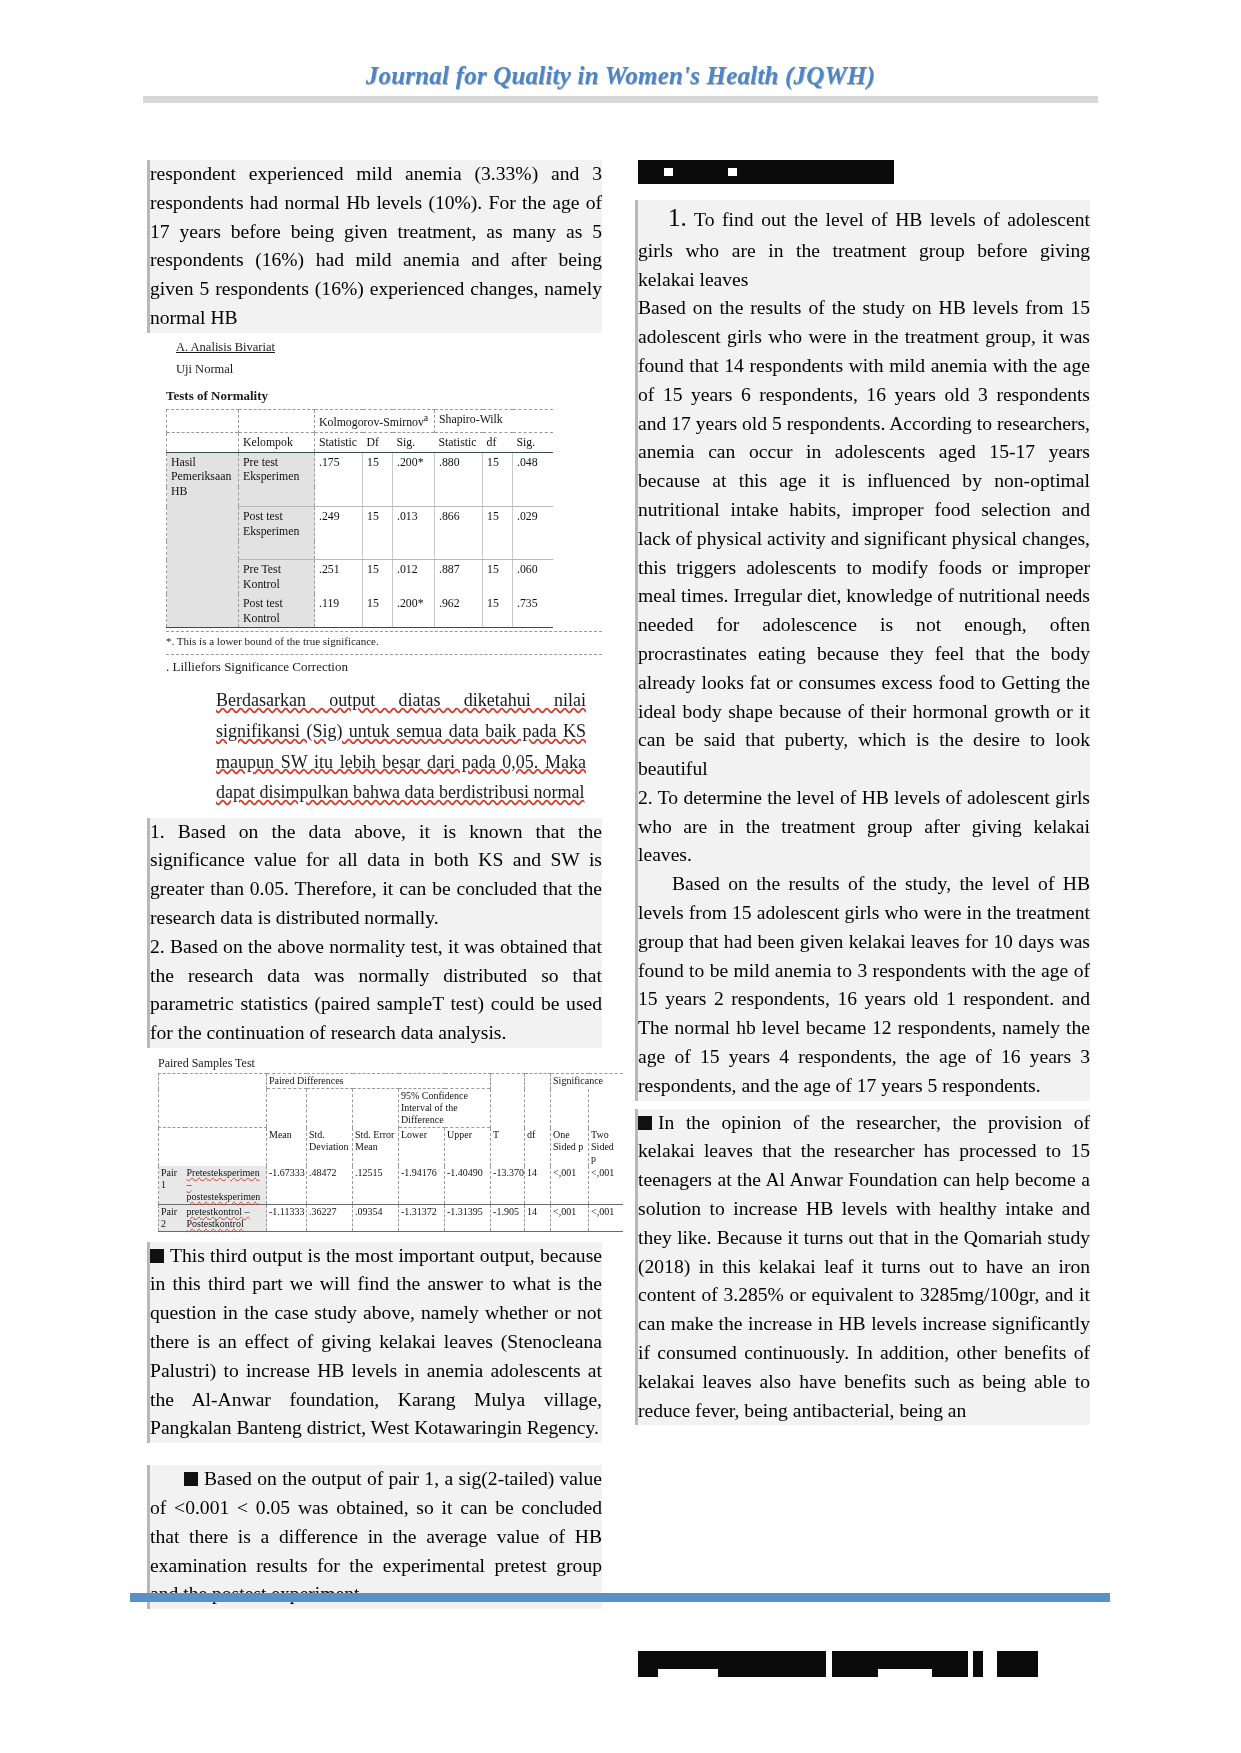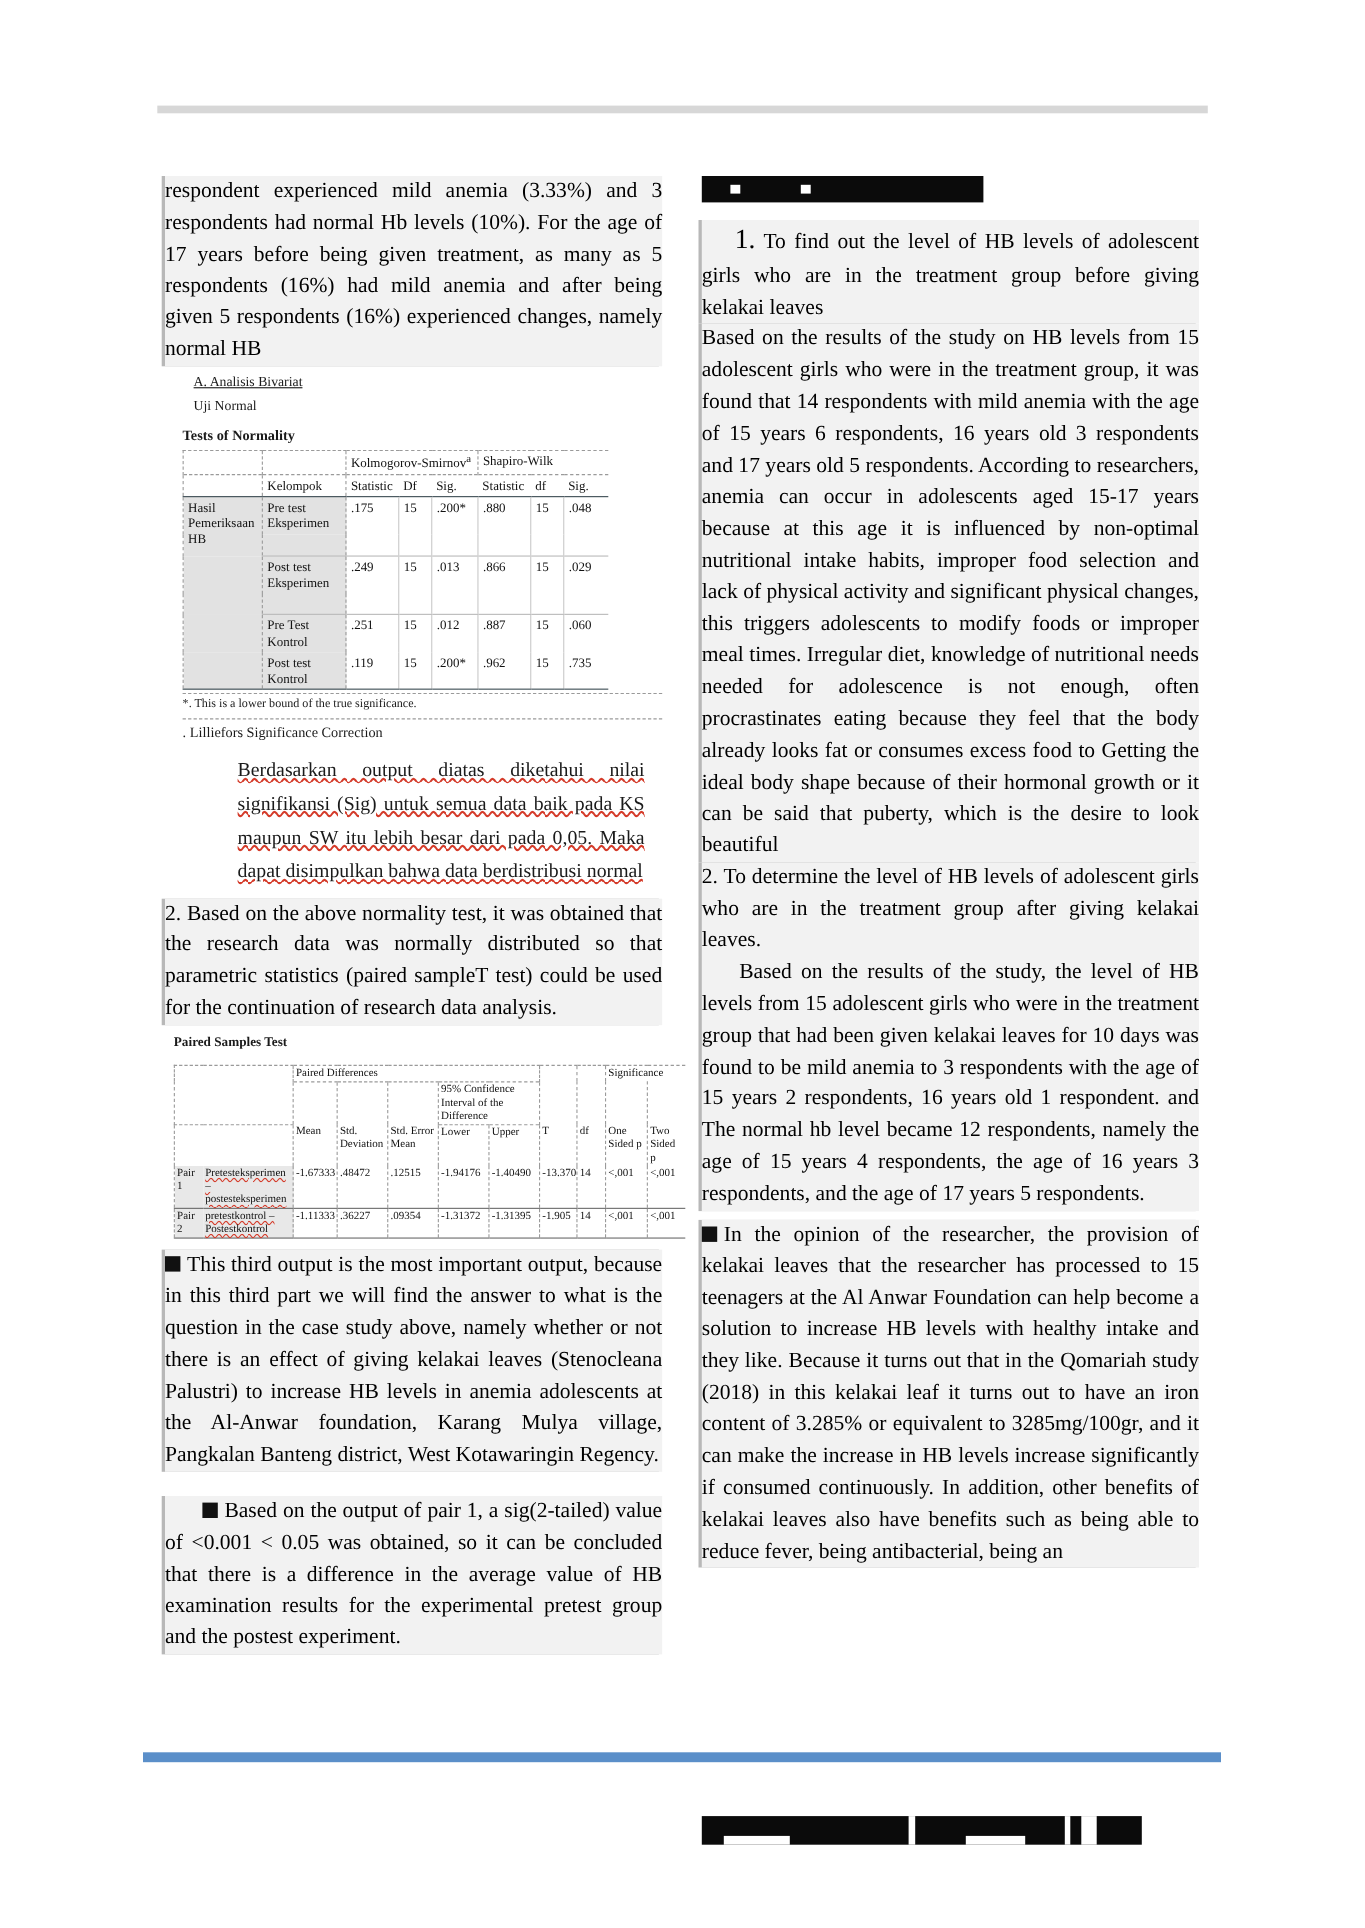--- a/index.html
+++ b/index.html
@@ -174,23 +174,23 @@
     width: 440px;
   }
   table.pst td {
     font-size: 10px;
     padding: 1px 2px;
     vertical-align: top;
     color: #111;
     line-height: 1.2;
   }
   .pst-cap {
-    font-weight: bold;
+    font-weight: normal;
     font-size: 12px;
-    margin: 0 0 13px 8px;
+    margin: 0 0 2px 8px;
   }
   .dl { border-left: 1px dashed #9a9a9a; }
   .db { border-bottom: 1px dashed #9a9a9a; }
   .dt { border-top: 1px dashed #9a9a9a; }
   .sb { border-bottom: 1px solid #6a6a6a; }
   .sq2 {
     text-decoration: underline;
     text-decoration-style: wavy;
     text-decoration-color: #d43b2a;
   }
@@ -217,20 +217,21 @@
   .footer-bar .n3 { left: 345px; top: 0; width: 14px; height: 26px; }
   .footer-bar .n4 { left: 20px;  top: 18px; width: 60px; height: 8px; }
   .footer-bar .n5 { left: 240px; top: 18px; width: 54px; height: 8px; }
 </style>
 </head>
 <body>
 
 <div class="page">
 
   <div class="header">
+    <div class="header-title">Journal for Quality in Women's Health (JQWH)</div>
     <div class="header-rule"></div>
   </div>
 
   <div class="col col-left">
 
     <p class="body hl">respondent experienced mild anemia (3.33%) and 3 respondents had normal Hb levels (10%). For the age of 17 years before being given treatment, as many as 5 respondents (16%) had mild anemia and after being given 5 respondents (16%) experienced changes, namely normal HB</p>
 
     <div class="spss spss-wrap">
       <div class="spss-lbl">
         <span class="u">A. Analisis Bivariat</span>
@@ -332,20 +333,21 @@
         </table>
 
       <div class="spss-foot">*. This is a lower bound of the true significance.</div>
       <div class="spss-foot2">. Lilliefors Significance Correction</div>
 
       <div class="spss-note">
         <span class="sq">Berdasarkan output diatas diketahui nilai signifikansi (Sig) untuk semua data baik pada KS maupun SW itu lebih besar dari pada 0,05. Maka dapat disimpulkan bahwa data berdistribusi normal</span>
       </div>
     </div>
 
+    <p class="body hl">1. Based on the data above, it is known that the significance value for all data in both KS and SW is greater than 0.05. Therefore, it can be concluded that the research data is distributed normally.</p>
     <p class="body hl">2. Based on the above normality test, it was obtained that the research data was normally distributed so that parametric statistics (paired sampleT test) could be used for the continuation of research data analysis.</p>
 
     <div class="spss pst-wrap">
       <div class="pst-cap">Paired Samples Test</div>
       <table class="pst">
         <colgroup>
           <col style="width:26px">
             <col style="width:82px">
           <col style="width:40px">
             <col style="width:46px">

